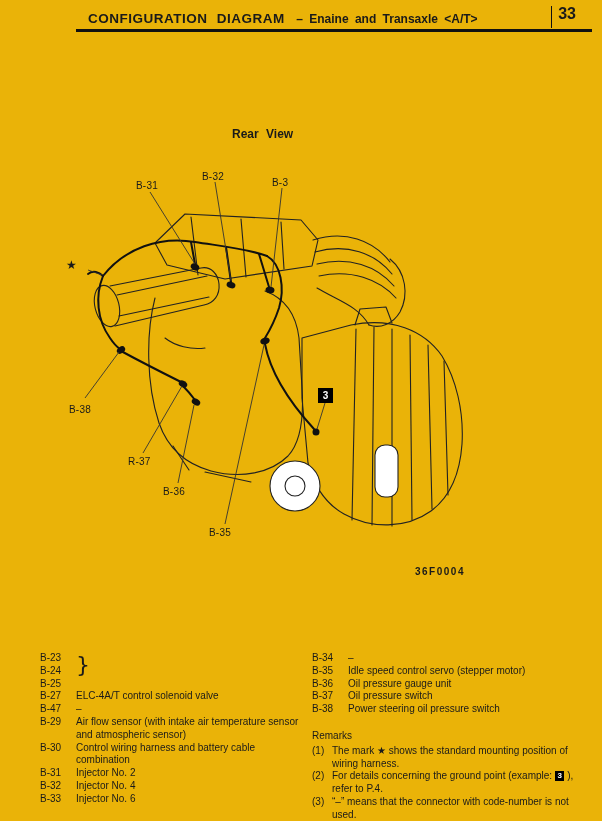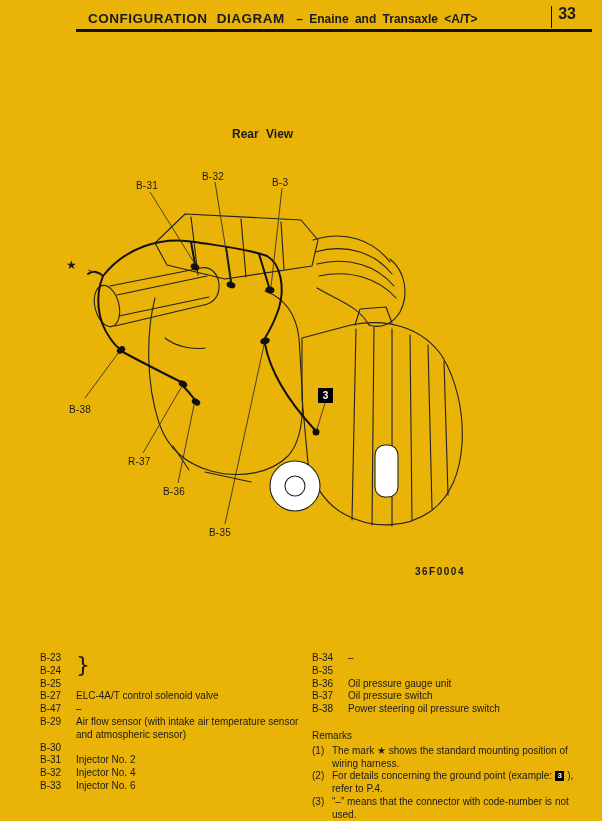--- a/index.html
+++ b/index.html
@@ -162,20 +162,21 @@
       <div class="lrow">
           <span class="code">B-47</span>
           <span class="desc">–</span>
         </div>
       <div class="lrow">
           <span class="code">B-29</span>
           <span class="desc">Air flow sensor (with intake air temperature sensor and atmospheric sensor)</span>
         </div>
       <div class="lrow">
           <span class="code">B-30</span>
+          <span class="desc">Control wiring harness and battery cable combination</span>
         </div>
       <div class="lrow">
           <span class="code">B-31</span>
           <span class="desc">Injector No. 2</span>
         </div>
       <div class="lrow">
           <span class="code">B-32</span>
           <span class="desc">Injector No. 4</span>
         </div>
       <div class="lrow">
@@ -184,20 +185,21 @@
         </div>
     </div>
 
     <div class="col-right">
       <div class="lrow">
           <span class="code">B-34</span>
           <span class="desc">–</span>
         </div>
       <div class="lrow">
           <span class="code">B-35</span>
+          <span class="desc">Idle speed control servo (stepper motor)</span>
         </div>
       <div class="lrow">
           <span class="code">B-36</span>
           <span class="desc">Oil pressure gauge unit</span>
         </div>
       <div class="lrow">
           <span class="code">B-37</span>
           <span class="desc">Oil pressure switch</span>
         </div>
       <div class="lrow">

